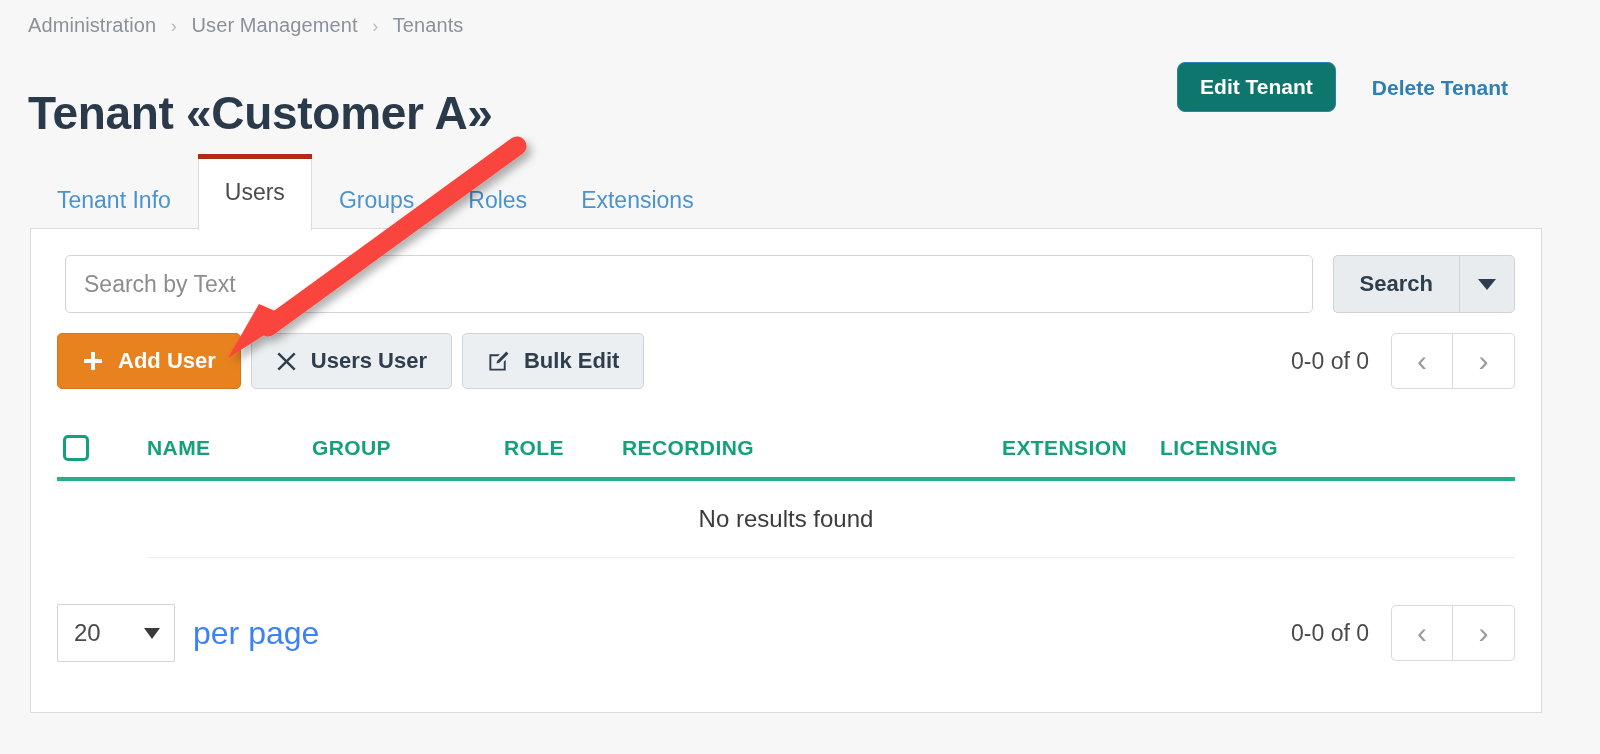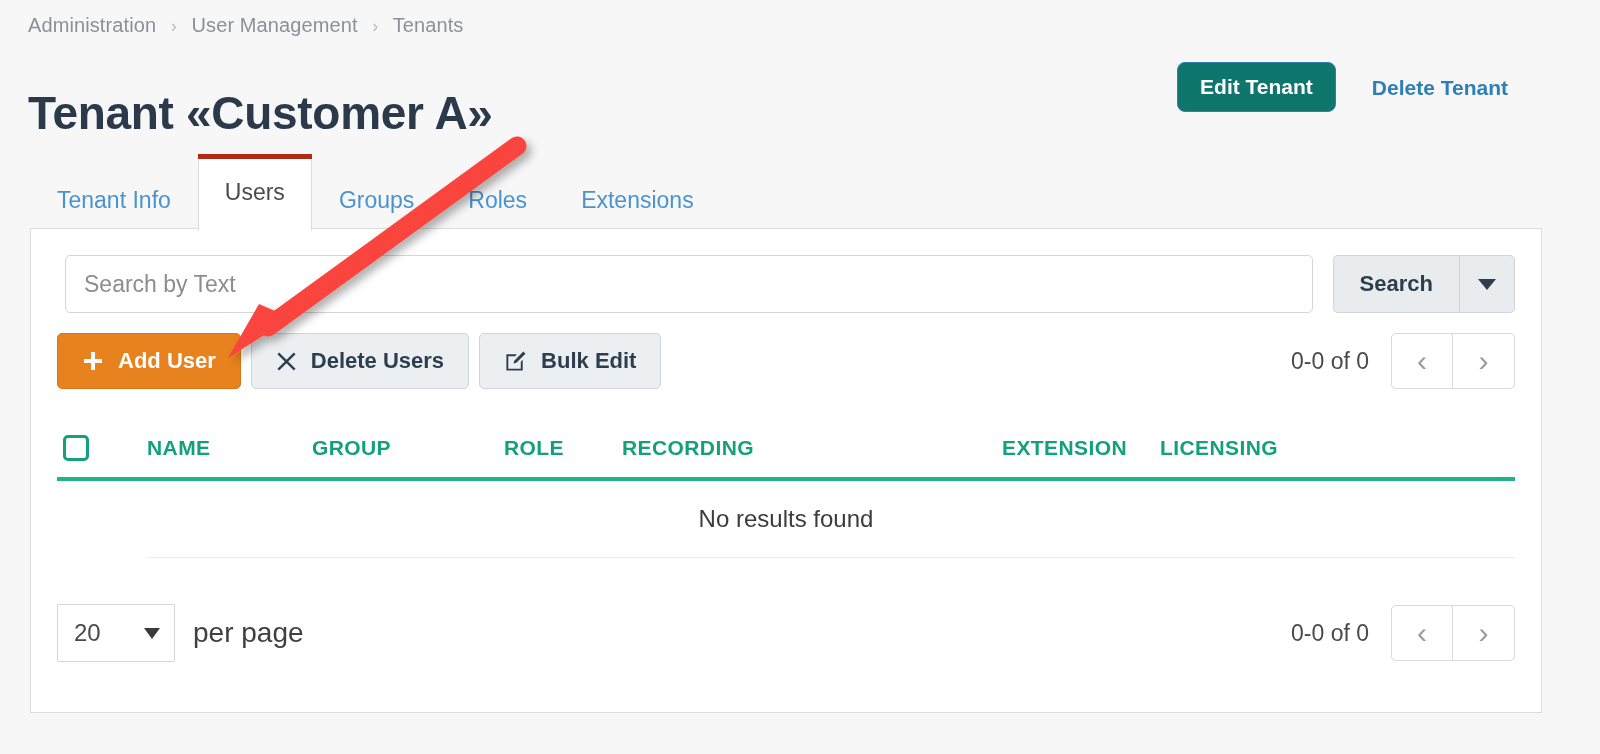--- a/index.html
+++ b/index.html
@@ -326,22 +326,22 @@
   }
   .per-page-select .sel-caret {
     position: absolute;
     right: 14px;
     width: 0; height: 0;
     border-left: 8px solid transparent;
     border-right: 8px solid transparent;
     border-top: 11px solid #3a3a3a;
   }
   .per-page-label {
-    font-size: 28px;
-    color: #404040;
+    font-size: 32px;
+    color: #3b82f6;
     margin-left: 18px;
     white-space: nowrap;
   }
 
   
   .annotation {
     position: absolute;
     left: 0; top: 0;
     width: 1600px; height: 754px;
     pointer-events: none;
@@ -395,21 +395,21 @@
       </span>
       <span>Add User</span>
     </button>
 
     <button class="btn-action btn-grey">
       <span class="ico">
         <svg width="21" height="21" viewBox="0 0 22 22">
             <path d="M3.3 1.5 11 9.2l7.7-7.7 1.8 1.8L12.8 11l7.7 7.7-1.8 1.8L11 12.8l-7.7 7.7-1.8-1.8L9.2 11 1.5 3.3z" fill="#2f3e4e"></path>
           </svg>
       </span>
-      <span>Delete Users</span>
+      <span>Users User</span>
     </button>
 
     <button class="btn-action btn-grey">
       <span class="ico">
         <svg width="23" height="23" viewBox="0 0 24 24">
           <path d="M2.5 4.5h11l-2 2H4.5v13h13v-7.2l2-2V21.5h-17z" fill="#2f3e4e"></path>
           <path d="M20.2 1.6 22.4 3.8 12.9 13.3l-3.1.9.9-3.1z" fill="#2f3e4e"></path>
         </svg>
       </span>
       <span>Bulk Edit</span>

